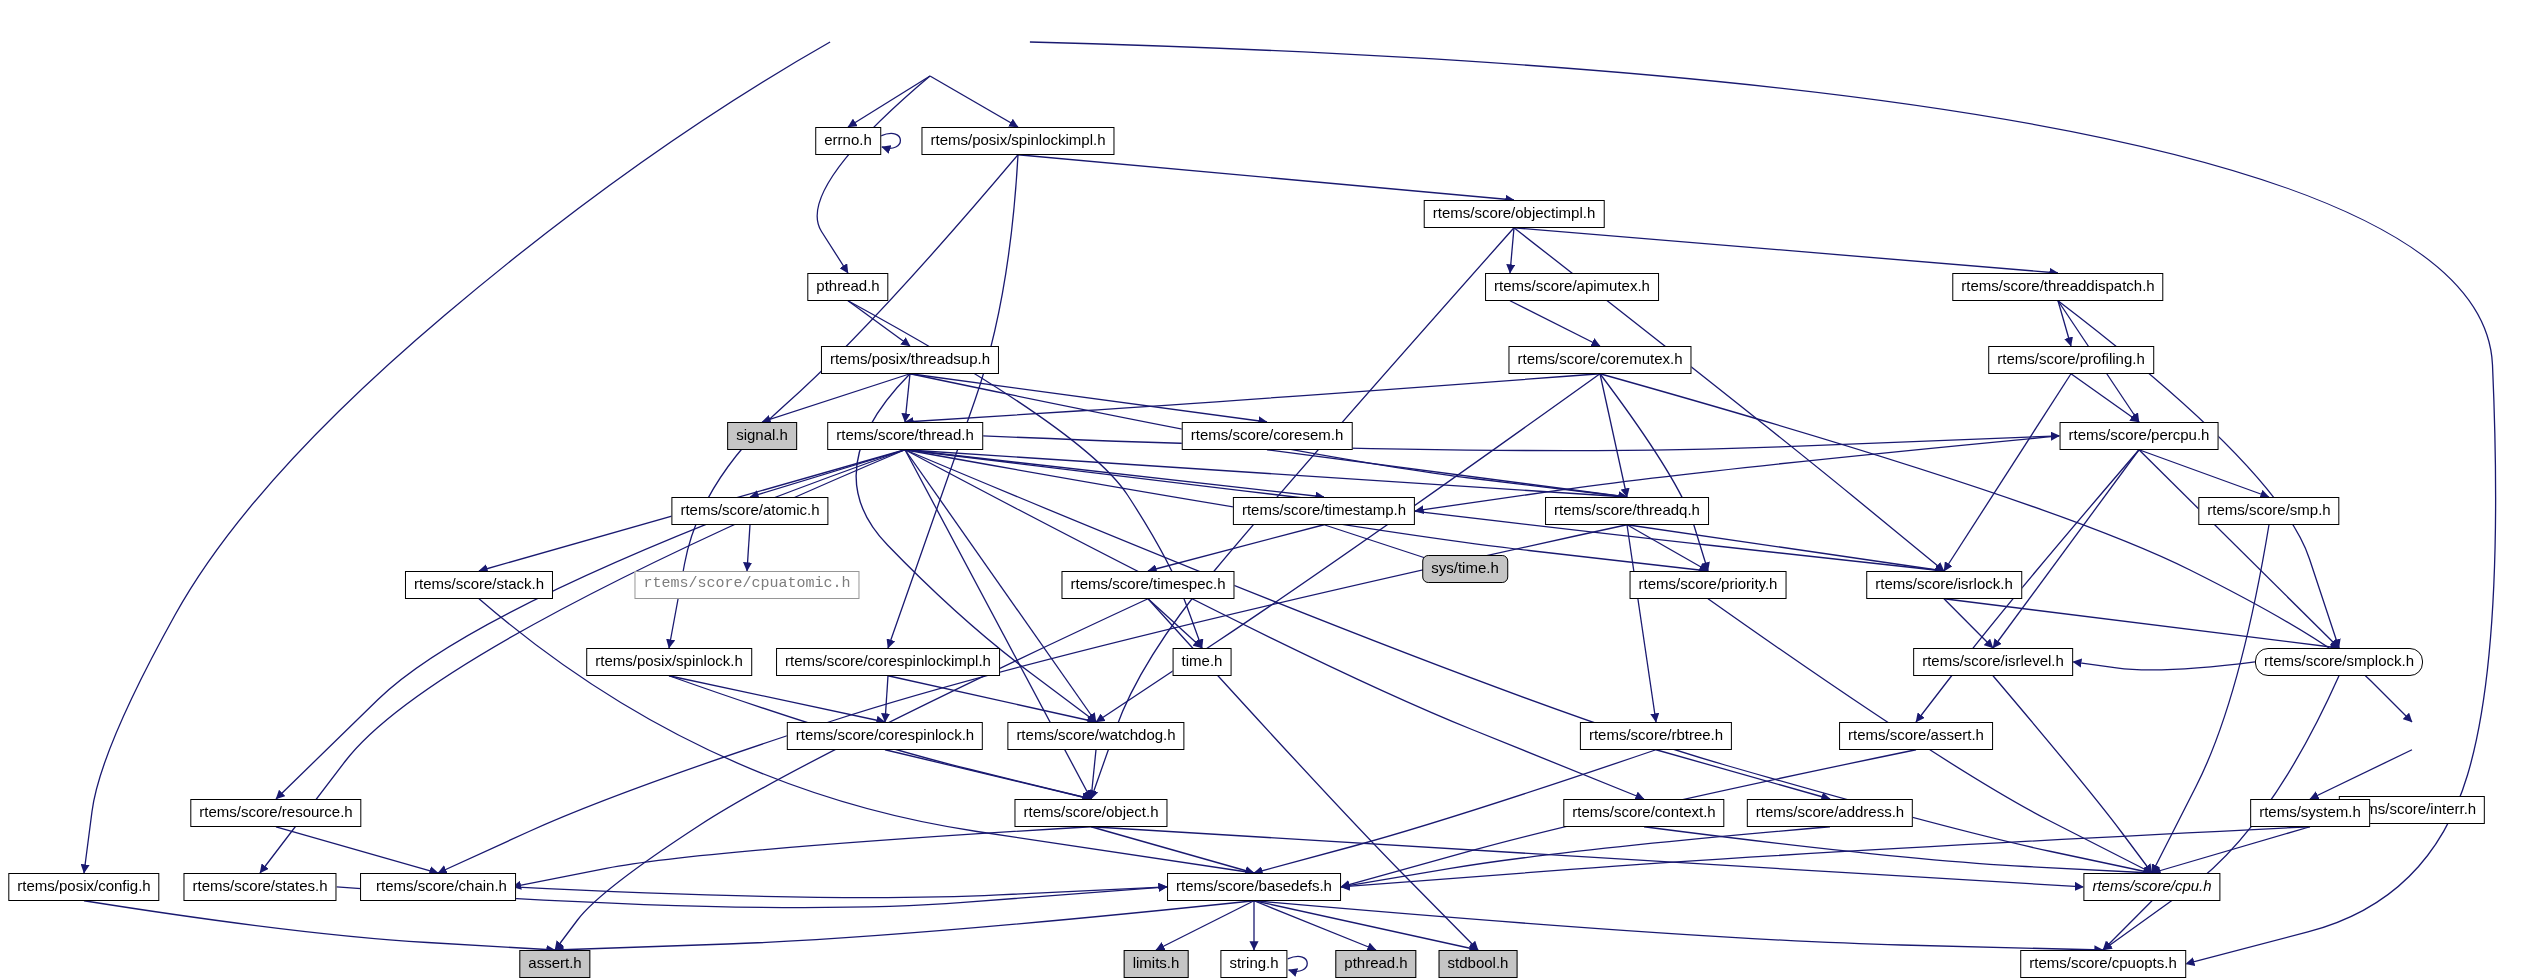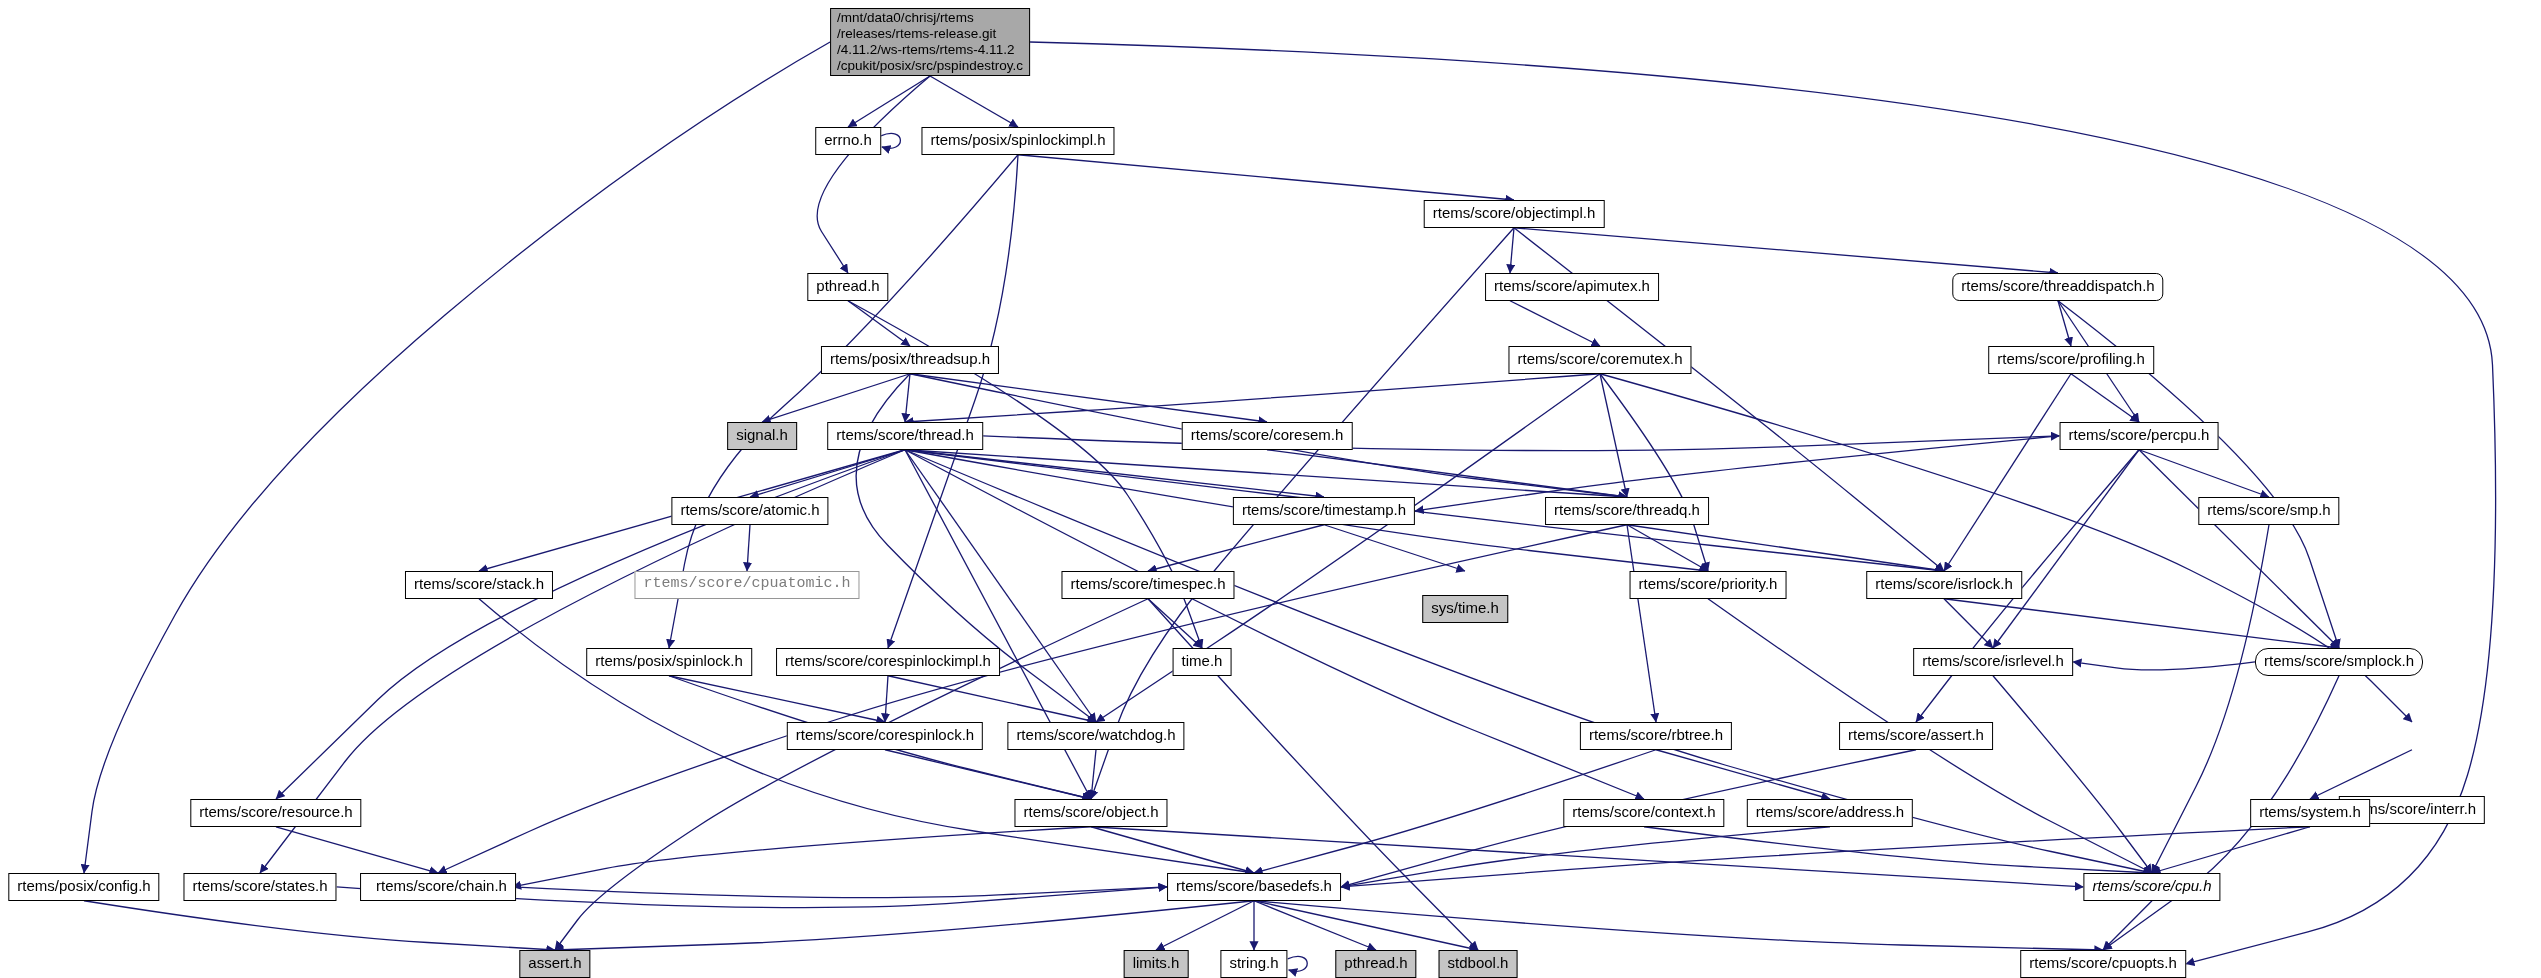--- a/index.html
+++ b/index.html
@@ -115,47 +115,41 @@
       <path d="M 84 900.75 Q 300 935 427.5 942.5 L 555 950" fill="none" stroke="#191970" stroke-width="1.3" marker-end="url(#arrowhead)"></path>
       <path d="M 1254 900.75 Q 900 938 727.5 944 L 555 950" fill="none" stroke="#191970" stroke-width="1.3" marker-end="url(#arrowhead)"></path>
       <path d="M 1254 900.75 L 1156 950" fill="none" stroke="#191970" stroke-width="1.3" marker-end="url(#arrowhead)"></path>
       <path d="M 1254 900.75 L 1254 950" fill="none" stroke="#191970" stroke-width="1.3" marker-end="url(#arrowhead)"></path>
       <path d="M 1254 900.75 L 1376 950" fill="none" stroke="#191970" stroke-width="1.3" marker-end="url(#arrowhead)"></path>
       <path d="M 1254 900.75 L 1478 950" fill="none" stroke="#191970" stroke-width="1.3" marker-end="url(#arrowhead)"></path>
       <path d="M 1254 900.75 Q 1700 940 1901.5 945 L 2103 950" fill="none" stroke="#191970" stroke-width="1.3" marker-end="url(#arrowhead)"></path>
       <path d="M 2152 900.75 L 2103 950" fill="none" stroke="#191970" stroke-width="1.3" marker-end="url(#arrowhead)"></path>
       <path d="M 1287.6015625 958.875 C 1313.6015625 947.875 1313.6015625 977.875 1288.6015625 969.875" fill="none" stroke="#191970" stroke-width="1.3" marker-end="url(#arrowhead)"></path>
     </svg>
-<div class="node root" style="left: 930px; top: 8px;">
-      <div>/mnt/data0/chrisj/rtems</div>
-      <div>/releases/rtems-release.git</div>
-      <div>/4.11.2/ws-rtems/rtems-4.11.2</div>
-      <div>/cpukit/posix/src/pspindestroy.c</div>
-    </div>
     <div class="node file" style="left: 848px; top: 127px;">errno.h</div>
     <div class="node file" style="left: 1018px; top: 127px;">rtems/posix/spinlockimpl.h</div>
     <div class="node file" style="left: 1514px; top: 200px;">rtems/score/objectimpl.h</div>
     <div class="node file" style="left: 848px; top: 273px;">pthread.h</div>
     <div class="node file" style="left: 1572px; top: 273px;">rtems/score/apimutex.h</div>
-    <div class="node file" style="left: 2058px; top: 273px; border-radius: 7px;">rtems/score/threaddispatch.h</div>
+    <div class="node file" style="left: 2058px; top: 273px;">rtems/score/threaddispatch.h</div>
     <div class="node file" style="left: 910px; top: 346px;">rtems/posix/threadsup.h</div>
     <div class="node file" style="left: 1600px; top: 346px;">rtems/score/coremutex.h</div>
     <div class="node file" style="left: 2071px; top: 346px;">rtems/score/profiling.h</div>
     <div class="node system" style="left: 762px; top: 422px;">signal.h</div>
     <div class="node file" style="left: 905px; top: 422px;">rtems/score/thread.h</div>
     <div class="node file" style="left: 1267px; top: 422px;">rtems/score/coresem.h</div>
     <div class="node file" style="left: 2139px; top: 422px;">rtems/score/percpu.h</div>
     <div class="node file" style="left: 750px; top: 497px;">rtems/score/atomic.h</div>
     <div class="node file" style="left: 1324px; top: 497px;">rtems/score/timestamp.h</div>
     <div class="node file" style="left: 1627px; top: 497px;">rtems/score/threadq.h</div>
     <div class="node file" style="left: 2269px; top: 497px;">rtems/score/smp.h</div>
     <div class="node file" style="left: 479px; top: 571px;">rtems/score/stack.h</div>
     <div class="node faded" style="left: 747px; top: 571px; font-family: Liberation Mono, monospace;">rtems/score/cpuatomic.h</div>
     <div class="node file" style="left: 1148px; top: 571px;">rtems/score/timespec.h</div>
-    <div class="node system" style="left: 1465px; top: 595px;">sys/time.h</div>
+    <div class="node system" style="left: 1465px; top: 555px; border-radius: 6px;">sys/time.h</div>
     <div class="node file" style="left: 1708px; top: 571px;">rtems/score/priority.h</div>
     <div class="node file" style="left: 1944px; top: 571px;">rtems/score/isrlock.h</div>
     <div class="node file" style="left: 669px; top: 648px;">rtems/posix/spinlock.h</div>
     <div class="node file" style="left: 888px; top: 648px;">rtems/score/corespinlockimpl.h</div>
     <div class="node file" style="left: 1202px; top: 648px;">time.h</div>
     <div class="node file" style="left: 1993px; top: 648px;">rtems/score/isrlevel.h</div>
     <div class="node file" style="left: 2339px; top: 648px; border-radius: 13px;">rtems/score/smplock.h</div>
     <div class="node file" style="left: 885px; top: 722px;">rtems/score/corespinlock.h</div>
     <div class="node file" style="left: 1096px; top: 722px;">rtems/score/watchdog.h</div>
     <div class="node file" style="left: 1656px; top: 722px;">rtems/score/rbtree.h</div>

